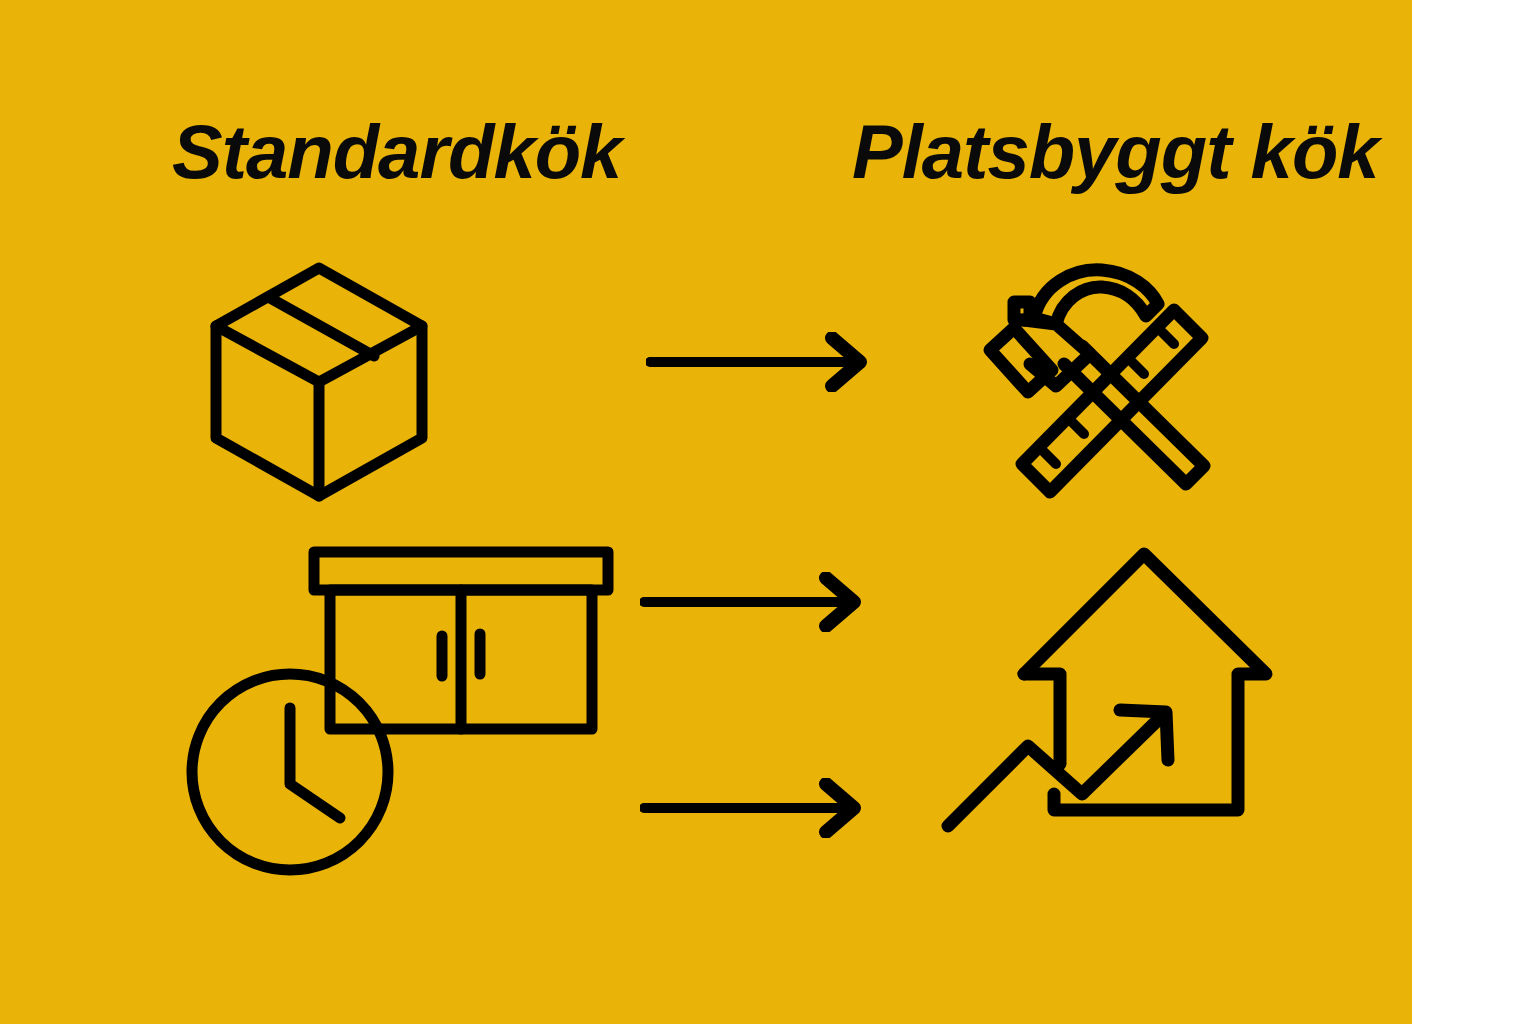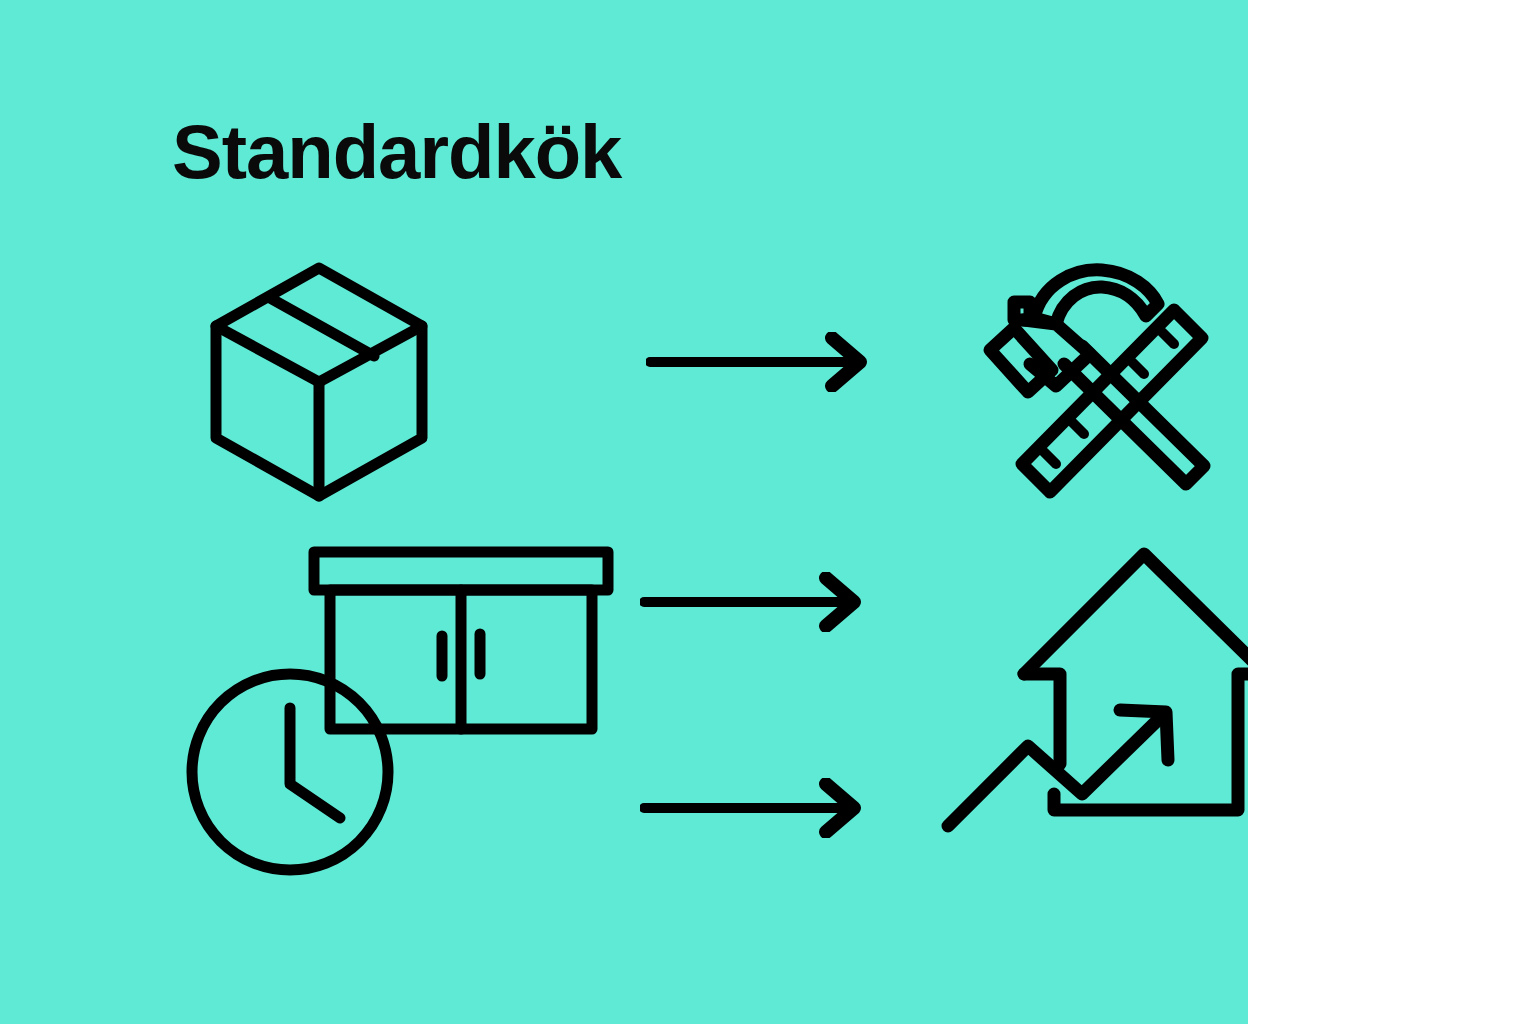--- a/index.html
+++ b/index.html
@@ -2,25 +2,26 @@
 <html><head>
 <meta charset="utf-8">
 <style>
   html, body {
     margin: 0;
     padding: 0;
     background: #ffffff;
   }
   #canvas {
     position: relative;
-    width: 1248px;
+    width: 1412px;
     height: 1024px;
-    background: #5eead4;
+    background: #eab308;
     overflow: hidden;
     font-family: "Liberation Sans", sans-serif;
+    font-style: italic;
   }
   .title {
     position: absolute;
     font-size: 76px;
     font-weight: 700;
     letter-spacing: -1px;
     color: #0a0a0a;
     white-space: nowrap;
     line-height: 1;
   }
@@ -52,20 +53,21 @@
     stroke-linejoin: round;
   }
 </style>
 </head>
 <body>
 
 <div id="canvas">
 
   <div class="title" id="title-left">Standardkök</div>
 
+  <div class="title" id="title-right">Platsbyggt kök</div>
 
   <div class="icon-slot" id="icon-package">
     <svg viewBox="0 0 222 240" width="222" height="240">
 
       <path class="stroke" stroke-width="11" d="M111 6 L214 64 L214 176 L111 234 L8 176 L8 64 Z"></path>
 
       <path class="stroke" stroke-width="11" d="M111 120 L111 234"></path>
 
       <path class="stroke" stroke-width="11" d="M8 64 L111 120"></path>
 

